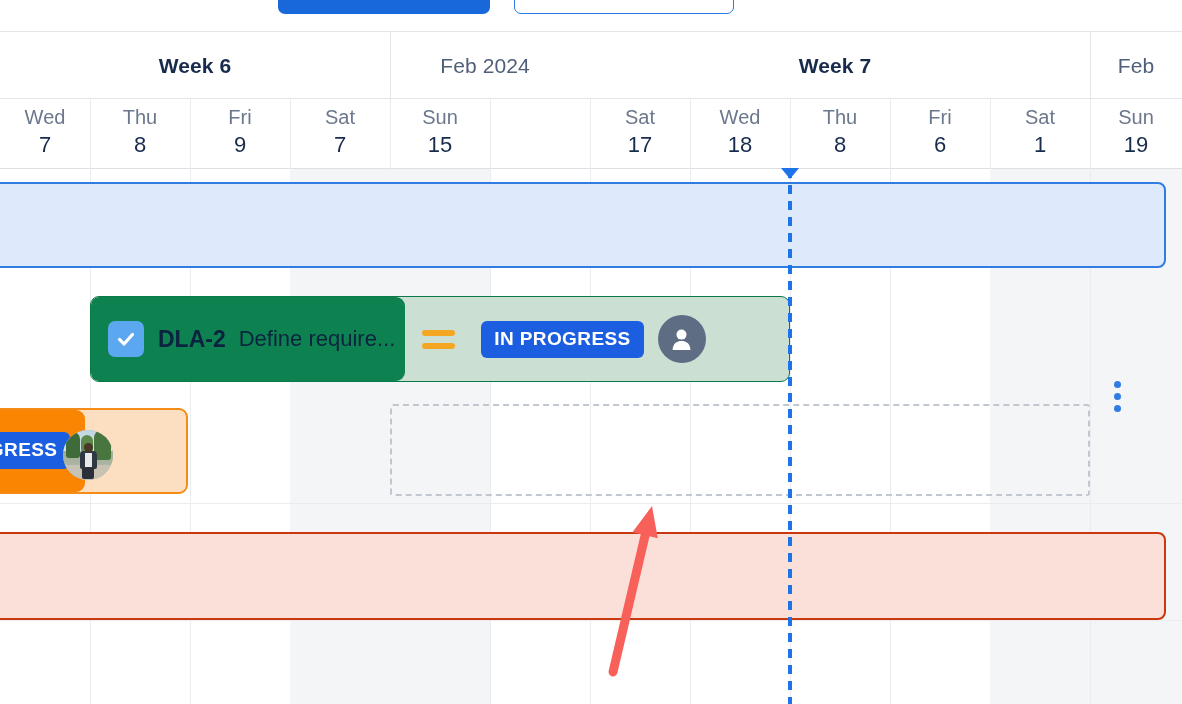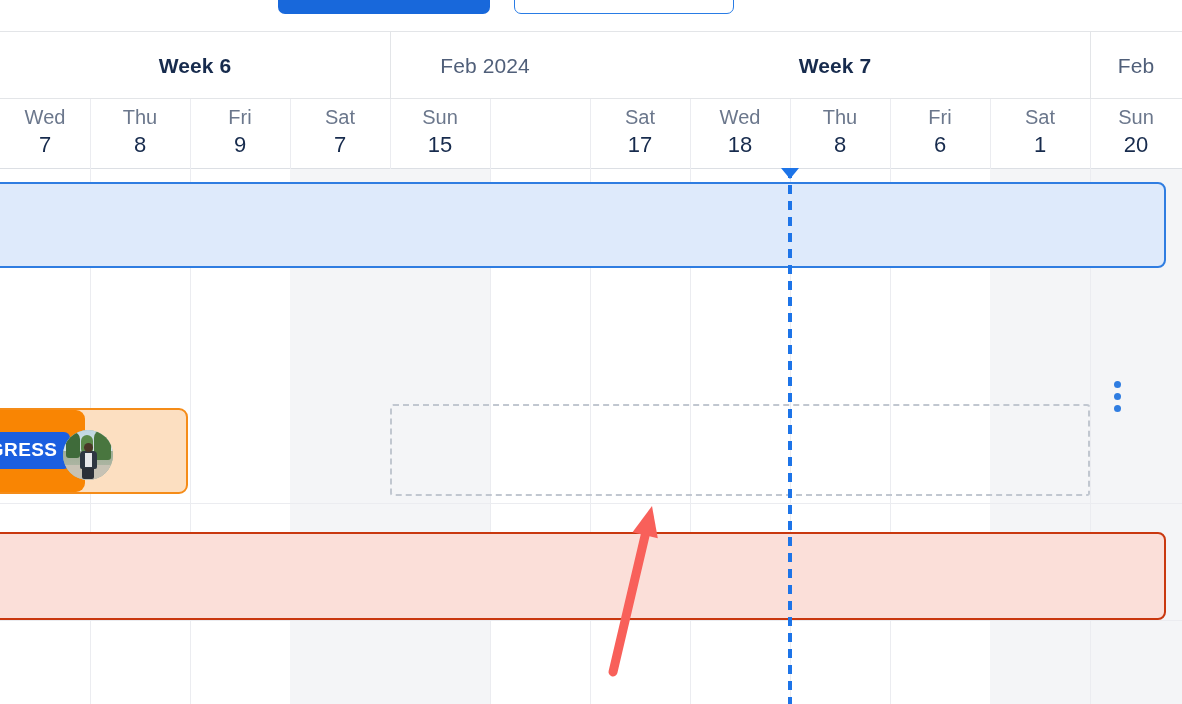--- a/index.html
+++ b/index.html
@@ -378,21 +378,21 @@
           <div class="day-num">6</div>
         </div>
         <div class="day-div" style="left: 890px;"></div>
         <div class="day-cell" style="left: 990px; width: 100px;">
           <div class="day-name">Sat</div>
           <div class="day-num">1</div>
         </div>
         <div class="day-div" style="left: 990px;"></div>
         <div class="day-cell" style="left: 1090px; width: 92px;">
           <div class="day-name">Sun</div>
-          <div class="day-num">20</div>
+          <div class="day-num">19</div>
         </div>
         <div class="day-div" style="left: 1090px;"></div>
       </div>
   </div>
 
   <div class="grid-body" id="grid-body">
       <div class="weekend-shade" style="left: 1090px; width: 92px; background: rgb(244, 245, 247);"></div>
       <div class="col-line" style="left: 1090px; background: rgb(235, 236, 240);"></div>
       <div class="col-line" style="left: 990px; background: rgb(235, 236, 240);"></div>
       <div class="col-line" style="left: 890px; background: rgb(235, 236, 240);"></div>
@@ -408,20 +408,43 @@
       <div class="weekend-shade" style="left: 390px; width: 100px; background: rgb(244, 245, 247);"></div>
       <div class="weekend-shade" style="left: 290px; width: 100px; background: rgb(244, 245, 247);"></div>
 
     <div class="bar bar-blue" id="bar-blue" style="left: -12px; top: 13px; width: 1178px; height: 86px; background: rgb(222, 234, 251); border-color: rgb(47, 125, 225);"></div>
     <div class="kebab" id="kebab-blue" style="left: 1114px; top: 212px; position: absolute;">
       <span style="background: rgb(47, 125, 225);"></span>
         <span style="background: rgb(47, 125, 225);"></span>
         <span style="background: rgb(47, 125, 225);"></span>
     </div>
 
+    <div class="bar bar-green" id="bar-green" style="left: 90px; top: 127px; width: 700px; height: 86px; background: rgb(203, 224, 211); border-color: rgb(11, 122, 71);">
+      <div class="fill" id="green-fill" style="width: 314px; background: rgb(13, 130, 80);"></div>
+      <div class="green-content">
+        <div class="chk" style="background: rgb(91, 167, 240);">
+          <svg width="22" height="22" viewBox="0 0 22 22" aria-hidden="true">
+            <path d="M4.5 11.4 L9 16 L17.5 6.5" stroke="#ffffff" stroke-width="3.2" stroke-linecap="round" stroke-linejoin="round" fill="none"></path>
+          </svg>
+        </div>
+        <div class="task-key">DLA-2</div>
+        <div class="task-sum">Define require...</div>
+        <div class="prio">
+          <i></i>
+            <i></i>
+        </div>
+        <div class="status-badge" style="background: rgb(27, 95, 224);">IN PROGRESS</div>
+        <div class="avatar-generic">
+          <svg width="27" height="27" viewBox="0 0 27 27" aria-hidden="true">
+            <circle cx="13.5" cy="8.6" r="5" fill="#ffffff"></circle>
+            <path d="M4.6 24 C4.6 17.6 9 15 13.5 15 C18 15 22.4 17.6 22.4 24 Z" fill="#ffffff"></path>
+          </svg>
+        </div>
+      </div>
+    </div>
 
     <div class="bar bar-orange" id="bar-orange" style="left: -40px; top: 239px; width: 228px; height: 86px; background: rgb(252, 223, 193); border-color: rgb(245, 140, 24);">
       <div class="fill-o" id="orange-fill" style="width: 123px; background: rgb(249, 133, 3);"></div>
       <div class="orange-content">
         <div class="status-badge-o" style="background: rgb(27, 95, 224);">IN PROGRESS</div>
         <div class="avatar-photo">
           <div class="ap-sky"></div>
           <div class="ap-ground"></div>
           <div class="ap-road"></div>
           <div class="ap-tree1"></div>

